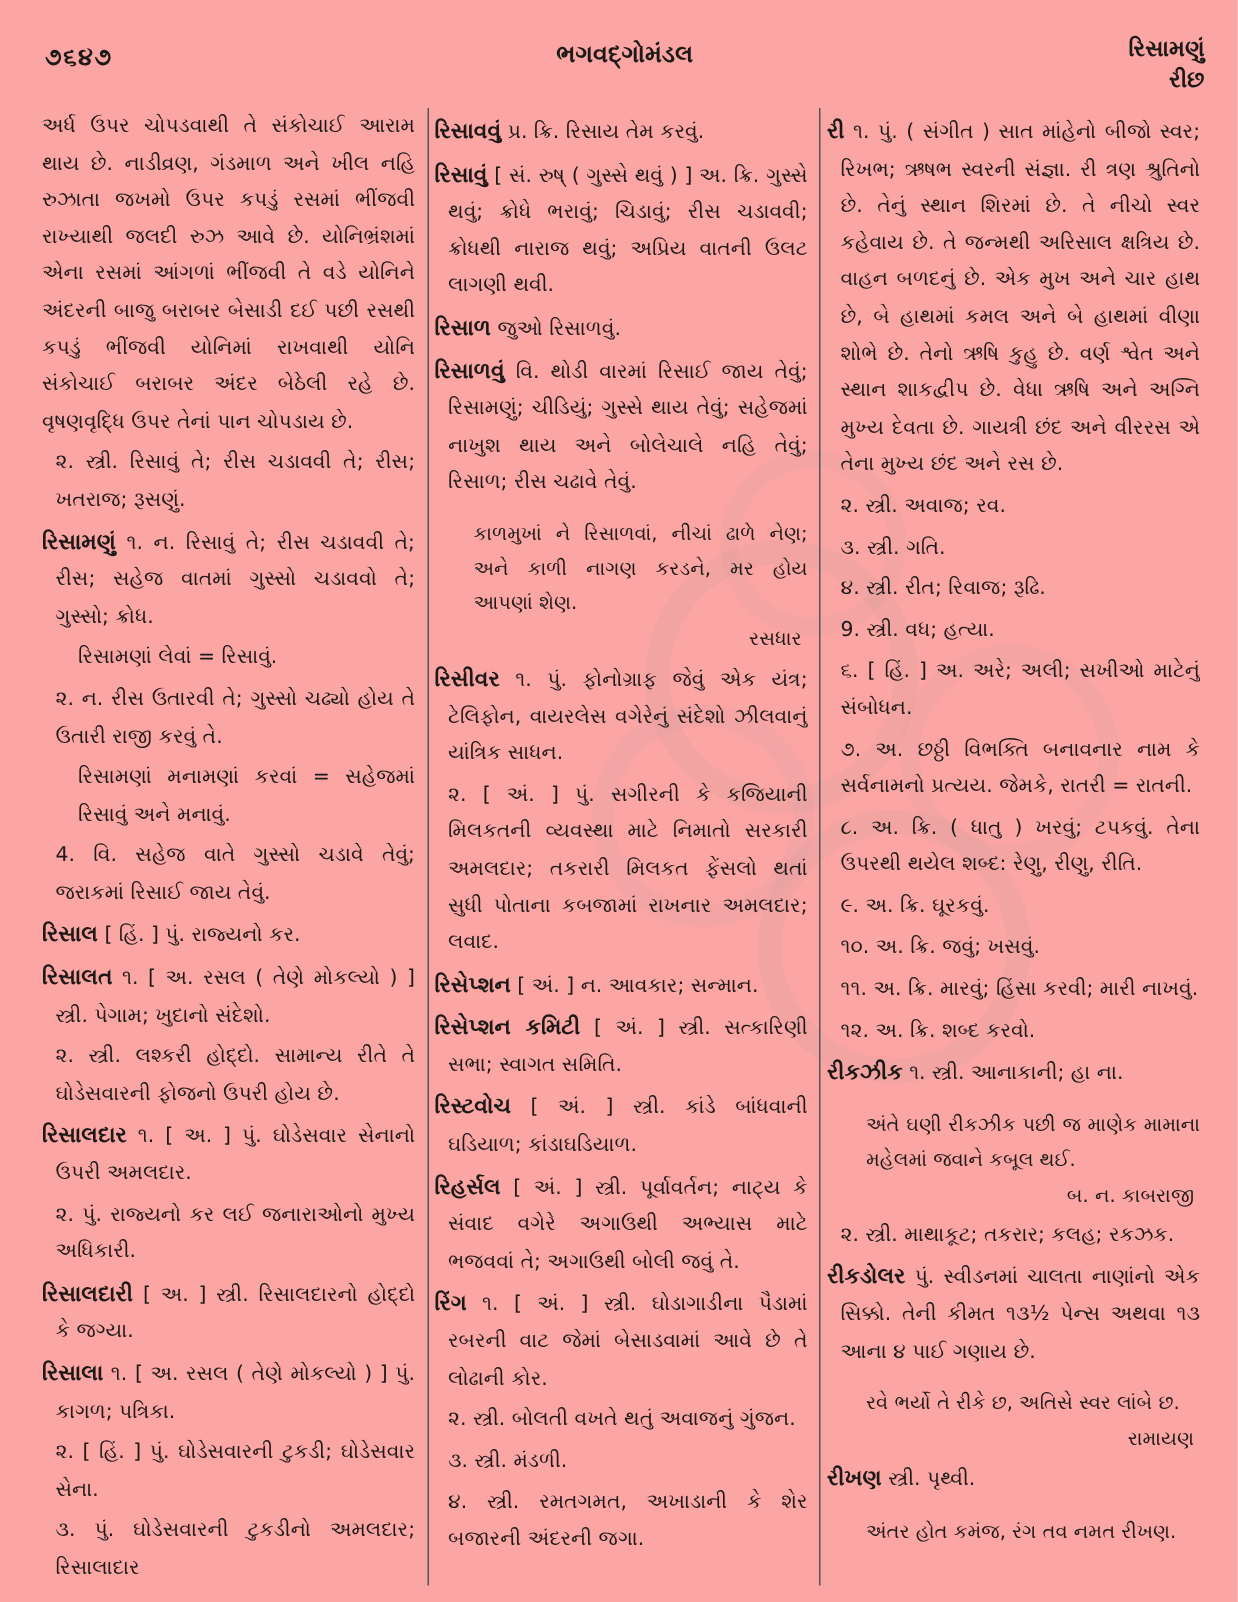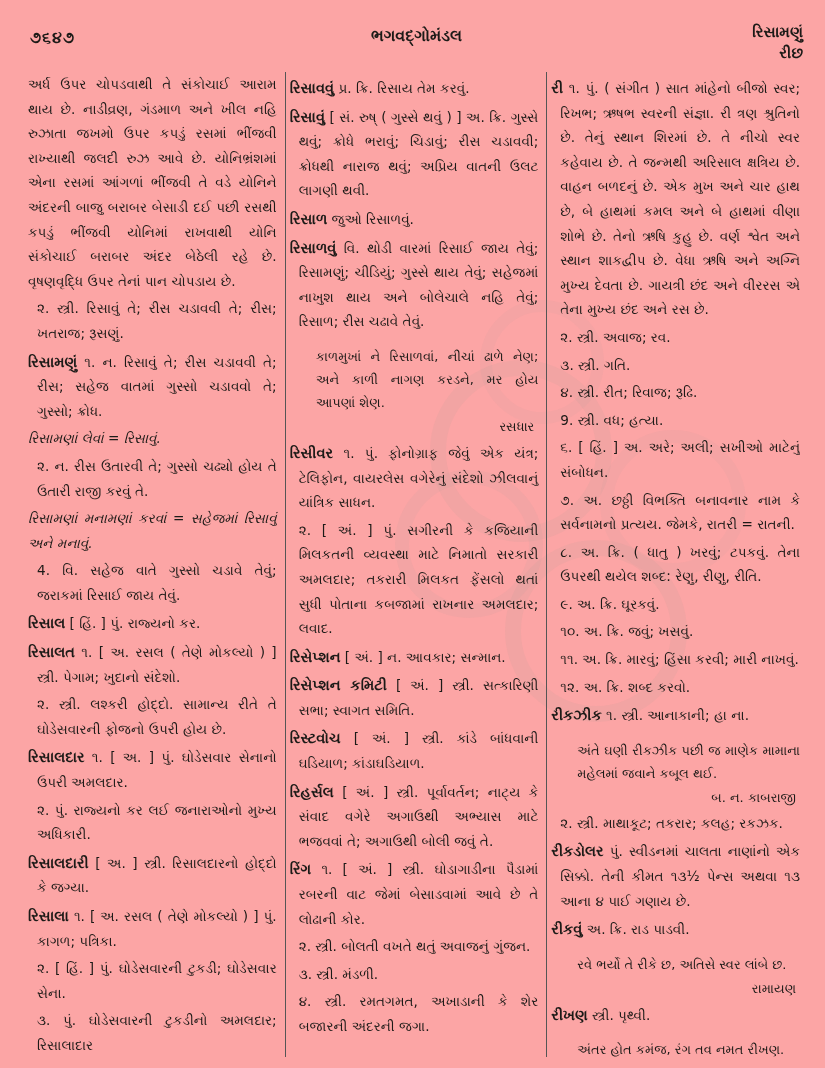--- a/index.html
+++ b/index.html
@@ -40,21 +40,21 @@
   }
   .col + .col{border-left:1px solid #555;padding-left:4px;}
   .col1{padding-right:8px;}
   .col2{padding-right:8px;border-right:0;}
   .col3{padding-right:0;}
 
   p.para{margin:0 0 3px 0;}
   p.t-body{margin-left:0;}
   p.t-entry{text-indent:-9px;padding-left:9px;margin-top:4px;}
   p.t-sense{margin-left:9px;margin-top:2px;}
-  p.t-idiom{margin-top:1px;font-style:italic;}
+  p.t-idiom{margin-left:24px;margin-top:1px;}
   p.t-quote{margin-left:26px;margin-top:11px;line-height:23px;font-size:13px;}
   p.t-attrib{text-align:right;margin:0 4px 3px 0;font-size:13px;line-height:20px;}
   .headword{font-weight:bold;font-size:14.6px;}
 </style>
 </head>
 <body>
 
 <div class="page">
 
   <span class="wm wm1"></span>
@@ -120,21 +120,20 @@
         <p class="para t-sense">૮. અ. ક્રિ. ( ધાતુ ) ખરવું; ટપકવું. તેના ઉપરથી થયેલ શબ્દ: રેણુ, રીણુ, રીતિ.</p>
         <p class="para t-sense">૯. અ. ક્રિ. ઘૂરકવું.</p>
         <p class="para t-sense">૧૦. અ. ક્રિ. જવું; ખસવું.</p>
         <p class="para t-sense">૧૧. અ. ક્રિ. મારવું; હિંસા કરવી; મારી નાખવું.</p>
         <p class="para t-sense">૧૨. અ. ક્રિ. શબ્દ કરવો.</p>
         <p class="para t-entry"><span class="headword">રીકઝીક</span> ૧. સ્ત્રી. આનાકાની; હા ના.</p>
         <p class="para t-quote">અંતે ઘણી રીકઝીક પછી જ માણેક મામાના મહેલમાં જવાને કબૂલ થઈ.</p>
         <p class="para t-attrib">બ. ન. કાબરાજી</p>
         <p class="para t-sense">૨. સ્ત્રી. માથાકૂટ; તકરાર; કલહ; રકઝક.</p>
         <p class="para t-entry"><span class="headword">રીકડોલર</span> પું. સ્વીડનમાં ચાલતા નાણાંનો એક સિક્કો. તેની કીમત ૧૩½ પેન્સ અથવા ૧૩ આના ૪ પાઈ ગણાય છે.</p>
-        <p class="para t-entry"><span class="headword">રીકવું</span> અ. ક્રિ. રાડ પાડવી.</p>
         <p class="para t-quote">રવે ભર્યો તે રીકે છ, અતિસે સ્વર લાંબે છ.</p>
         <p class="para t-attrib">રામાયણ</p>
         <p class="para t-entry"><span class="headword">રીખણ</span> સ્ત્રી. પૃથ્વી.</p>
         <p class="para t-quote">અંતર હોત કમંજ, રંગ તવ નમત રીખણ.</p>
       </div>
   </div>
 
 </div>
 
 </body></html>

